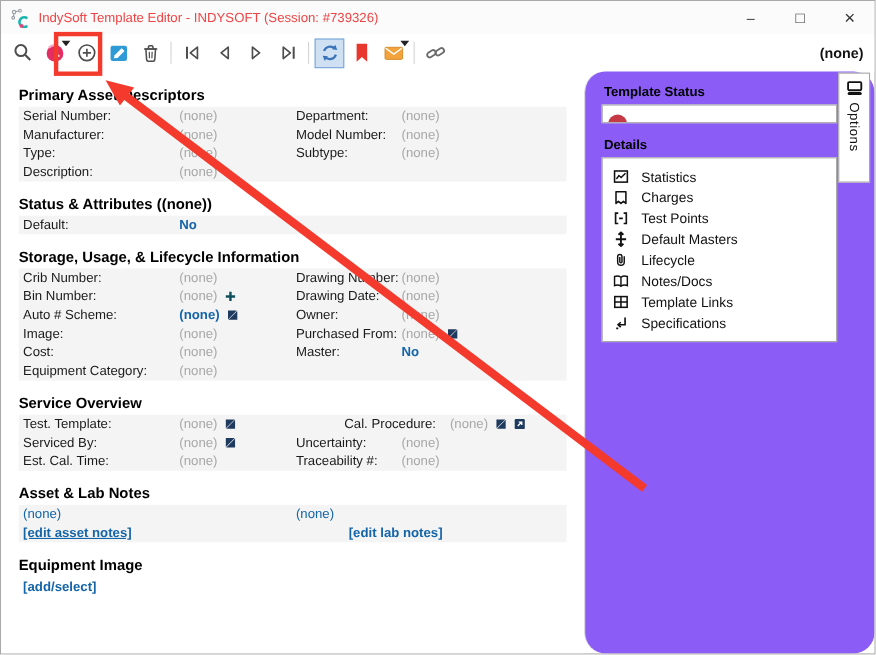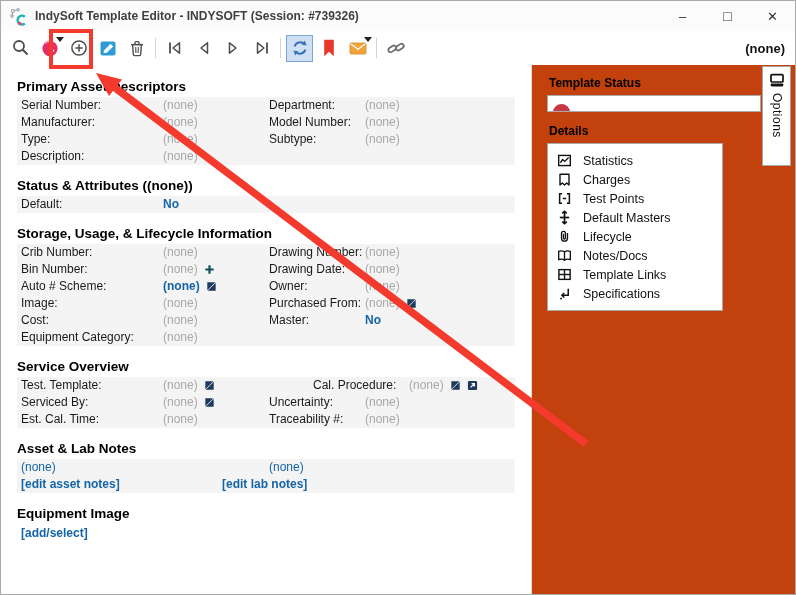--- a/index.html
+++ b/index.html
@@ -5,21 +5,21 @@
   * { margin:0; padding:0; box-sizing:border-box; }
   html,body { background:#dcdcdc; }
   body { font-family:"Liberation Sans", sans-serif; width:796px; height:595px; }
   .window {
     position:relative; width:796px; height:595px; background:#fff;
     border:1px solid #a9a9a9; overflow:hidden; cursor:default;
   }
   
   .titlebar { height:30px; display:flex; align-items:center; background:#fbfbfb; padding-left:8px; }
   .app-logo { width:19px; height:19px; margin-right:7px; flex:0 0 auto; }
-  .title-text { font-size:12px; color:#404040; white-space:nowrap;font-weight:bold; }
+  .title-text { font-size:12px; color:#ef4444; white-space:nowrap; }
   .win-controls { margin-left:auto; display:flex; height:30px; }
   .win-btn { width:45px; height:30px; display:flex; align-items:center; justify-content:center;
              font-size:13px; color:#333; }
   .win-btn.max { font-size:14px; }
   
   .toolbar { height:34px; display:flex; align-items:center; padding-left:5px; background:#fff; }
   .tb-btn { width:27px; height:27px; display:flex; align-items:center; justify-content:center;
             margin:0 1px; position:relative; border:1px solid transparent; }
   .tb-btn svg { width:20px; height:20px; display:block; }
   .tb-btn.active { background:#cfe0f3; border:1px solid #7ba6d9; }
@@ -40,30 +40,30 @@
   .cell { display:flex; align-items:center; white-space:nowrap; overflow:hidden; flex:0 0 auto; }
   .s-label  { color:#1a1a1a; }
   .s-muted  { color:#a8a8a8; }
   .s-blue   { color:#1464a8; }
   .s-bluebold { color:#1464a8; font-weight:bold; }
   .s-link   { color:#1464a8; font-weight:bold; }
   .cell [data-interactable="true"] { cursor:pointer; }
   .inline-icon { margin-left:6px; display:inline-flex; cursor:pointer; }
   .inline-icon svg { width:11px; height:11px; display:block; }
   
-  .right-panel { flex:1; background:#c2410c; border-left:1px solid #dedede;
-                 padding:9px 0 0 15px; position:relative; }
+  .right-panel { flex:1; background:#8b5cf6; border-left:1px solid #dedede;
+                 padding:9px 0 0 15px; position:relative;border-radius:19px; }
   .rp-label { font-size:12px; font-weight:bold; color:#000; margin:2px 0 5px 2px; }
   .status-box { width:214px; height:17px; background:#fff; border:1px solid #a9a9a9;
                 position:relative; overflow:hidden; }
   .status-dot { position:absolute; left:5px; bottom:-10px; width:17px; height:17px;
                 border-radius:50%; background:#c53a44; }
   .status-dot::after { content:""; position:absolute; left:3px; top:7px; width:11px; height:3px;
                        background:#fff; border-radius:1px; }
-  .details-box { width:176px; background:#fff; border:1px solid #a9a9a9; margin-top:3px;
+  .details-box { width:214px; background:#fff; border:1px solid #a9a9a9; margin-top:3px;
                  padding:7px 0 7px 0; }
   .detail-item { display:flex; align-items:center; height:19px; padding-left:9px;
                  font-size:12.5px; color:#111; cursor:pointer; }
   .detail-item .d-icon { width:16px; height:16px; margin-right:10px; display:flex; }
   .detail-item svg { width:15px; height:15px; display:block; }
   .options-tab { position:absolute; top:1px; right:4px; width:29px; height:100px;
                  background:#fff; border:1px solid #a6a6a6; display:flex; flex-direction:column;
                  align-items:center; padding-top:5px; cursor:pointer; }
   .options-tab svg { width:16px; height:16px; flex:0 0 auto; }
   .options-tab .vtext { writing-mode:vertical-rl; font-size:12px; color:#111; margin-top:5px; letter-spacing:0.5px; }
@@ -466,21 +466,21 @@
           <div class="rows shaded" data-interactable="false">
             <div class="frow" data-interactable="false">
               <span class="cell s-blue" data-interactable="false" style="width: 248px;">
                 <span data-interactable="true">(none)</span>
               </span>
               <span class="cell s-blue" data-interactable="false" style="width: 96px;">
                 <span data-interactable="true">(none)</span>
               </span>
             </div>
             <div class="frow" data-interactable="false">
-              <span class="cell s-link" data-interactable="false" style="width: 201px;">
+              <span class="cell s-link" data-interactable="false" style="width: 296px; text-decoration: underline;">
                 <span data-interactable="true">[edit asset notes]</span>
               </span>
               <span class="cell s-link" data-interactable="false" style="width: 96px;">
                 <span data-interactable="true">[edit lab notes]</span>
               </span>
             </div>
           </div>
         </div>
         <div class="section spaced" data-interactable="false">
           <div class="section-title" data-interactable="false">Equipment Image</div>

